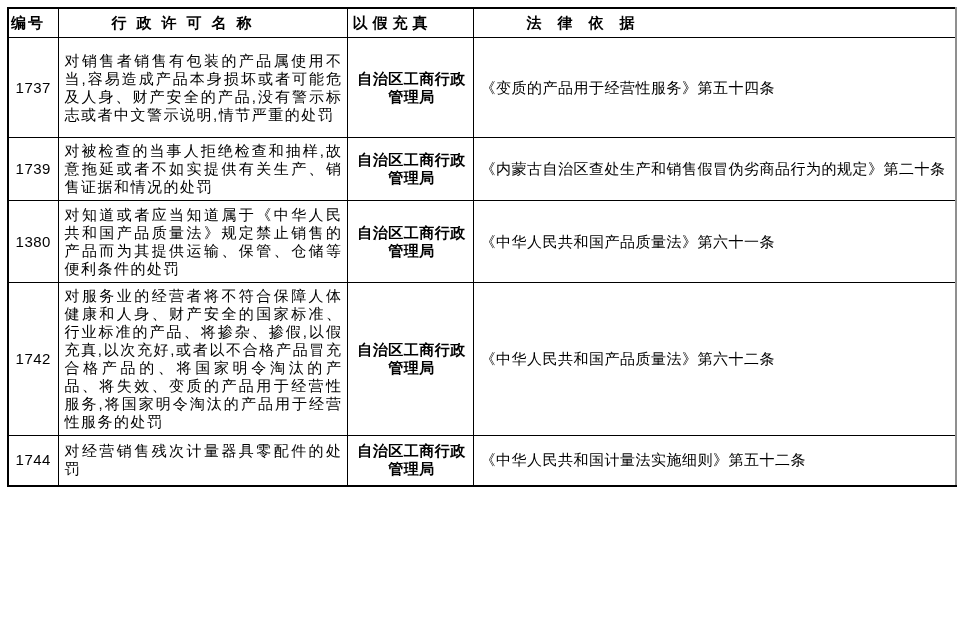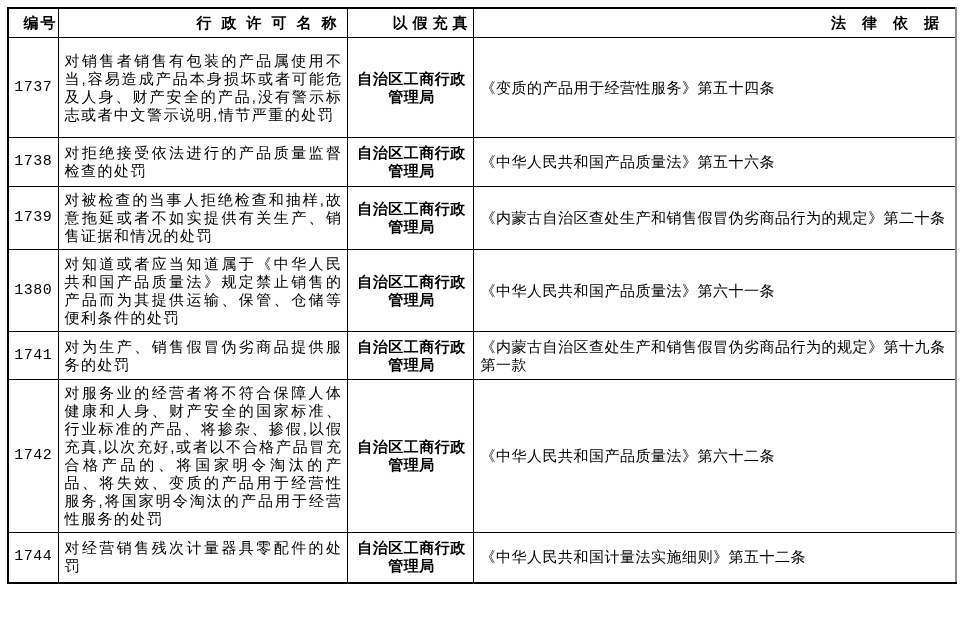--- a/index.html
+++ b/index.html
@@ -26,32 +26,32 @@
   th, td {
     border: 1px solid #000000;
     vertical-align: middle;
     font-size: 15px;
     line-height: 18px;
     overflow: hidden;
   }
   thead th {
     font-weight: bold;
     height: 24px;
-    text-align: right;
+    text-align: left;
     padding: 2px 0;
     white-space: nowrap;
   }
   .h-id     { letter-spacing: 2px;  text-indent: 2px; }
-  .h-name   { letter-spacing: 10px; text-indent: 10px; }
+  .h-name   { letter-spacing: 10px; text-indent: 10px; padding-left: 43px; }
   .h-agency { letter-spacing: 5px;  text-indent: 5px; }
   .h-legal  { letter-spacing: 16px; text-indent: 16px; padding-left: 37px; }
 
   .c-id {
     text-align: center;
-    font-family: Liberation Mono, monospace;
+    font-family: Liberation Sans, sans-serif;
     font-size: 15px;
     letter-spacing: 0.5px;
   }
   .c-name {
     text-align: justify;
     padding: 4px 4px 4px 6px;
     letter-spacing: 1.5px;
   }
   .c-agency {
     text-align: center;
@@ -85,43 +85,31 @@
         <th class="h-legal">法律依据</th>
       </tr>
     </thead>
     <tbody id="rows-body">
         <tr style="height: 100px;">
     <td class="c-id">1737</td>
     <td class="c-name">对销售者销售有包装的产品属使用不当,容易造成产品本身损坏或者可能危及人身、财产安全的产品,没有警示标志或者中文警示说明,情节严重的处罚</td>
     <td class="c-agency">自治区工商行政管理局</td>
     <td class="c-legal">《变质的产品用于经营性服务》第五十四条</td>
   </tr>
-        <tr style="height: 49px;">
-    <td class="c-id">1738</td>
-    <td class="c-name">对拒绝接受依法进行的产品质量监督检查的处罚</td>
-    <td class="c-agency">自治区工商行政管理局</td>
-    <td class="c-legal">《中华人民共和国产品质量法》第五十六条</td>
-  </tr>
         <tr style="height: 61px;">
     <td class="c-id">1739</td>
     <td class="c-name">对被检查的当事人拒绝检查和抽样,故意拖延或者不如实提供有关生产、销售证据和情况的处罚</td>
     <td class="c-agency">自治区工商行政管理局</td>
     <td class="c-legal">《内蒙古自治区查处生产和销售假冒伪劣商品行为的规定》第二十条</td>
   </tr>
         <tr style="height: 82px;">
     <td class="c-id">1380</td>
     <td class="c-name">对知道或者应当知道属于《中华人民共和国产品质量法》规定禁止销售的产品而为其提供运输、保管、仓储等便利条件的处罚</td>
     <td class="c-agency">自治区工商行政管理局</td>
     <td class="c-legal">《中华人民共和国产品质量法》第六十一条</td>
-  </tr>
-        <tr style="height: 48px;">
-    <td class="c-id">1741</td>
-    <td class="c-name">对为生产、销售假冒伪劣商品提供服务的处罚</td>
-    <td class="c-agency">自治区工商行政管理局</td>
-    <td class="c-legal">《内蒙古自治区查处生产和销售假冒伪劣商品行为的规定》第十九条第一款</td>
   </tr>
         <tr style="height: 144px;">
     <td class="c-id">1742</td>
     <td class="c-name">对服务业的经营者将不符合保障人体健康和人身、财产安全的国家标准、行业标准的产品、将掺杂、掺假,以假充真,以次充好,或者以不合格产品冒充合格产品的、将国家明令淘汰的产品、将失效、变质的产品用于经营性服务,将国家明令淘汰的产品用于经营性服务的处罚</td>
     <td class="c-agency">自治区工商行政管理局</td>
     <td class="c-legal">《中华人民共和国产品质量法》第六十二条</td>
   </tr>
         <tr style="height: 50px;">
     <td class="c-id">1744</td>
     <td class="c-name">对经营销售残次计量器具零配件的处罚</td>

